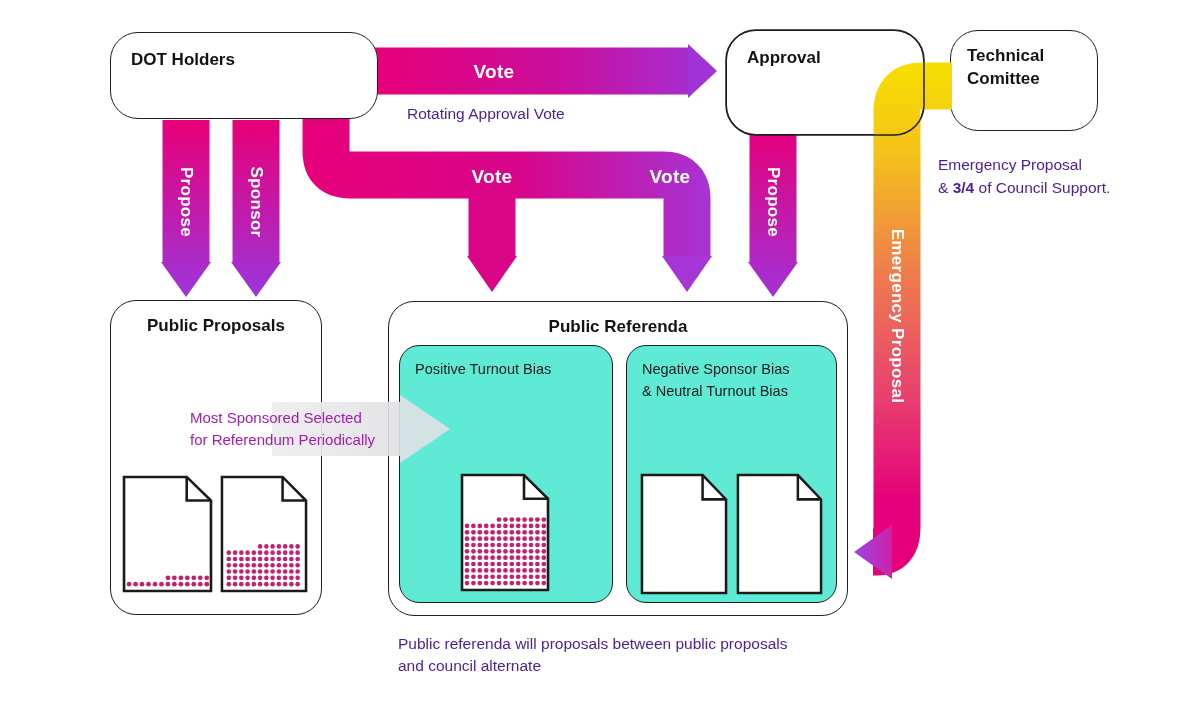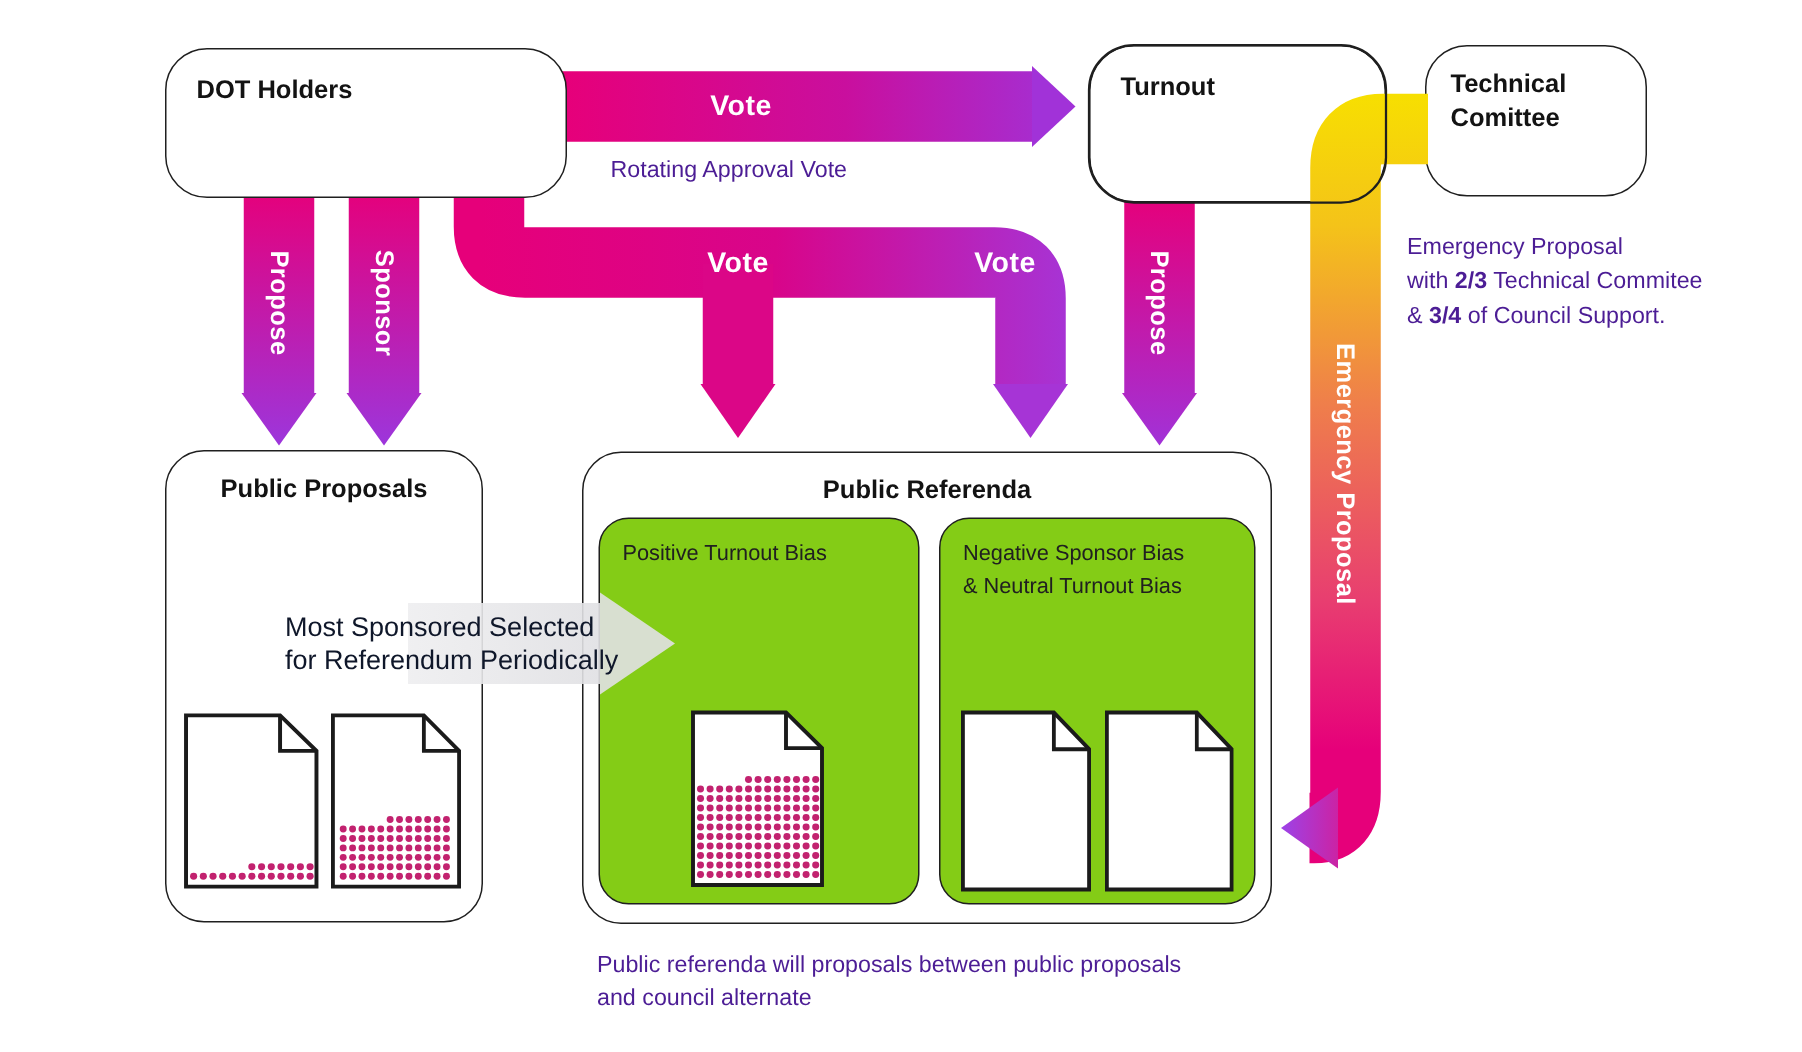--- a/index.html
+++ b/index.html
@@ -5,32 +5,32 @@
   html,body{margin:0;padding:0;background:#ffffff;}
   #canvas{position:relative;width:1201px;height:701px;background:#ffffff;overflow:hidden;
           font-family:"Liberation Sans",sans-serif;text-decoration:underline;}
   .layer{position:absolute;left:0;top:0;}
   .z1{z-index:1;} .z3{z-index:3;}
 
   .node{position:absolute;box-sizing:border-box;background:#ffffff;
         border:1.5px solid #1f1f1f;border-radius:28px;color:#131313;
         font-weight:700;font-size:17px;line-height:1.35;padding:16px 20px;z-index:2;}
   .node.center{padding:14px 10px;text-align:center;}
-  .inner-node{position:absolute;box-sizing:border-box;background:#84cc16;
+  .inner-node{position:absolute;box-sizing:border-box;background:#5eead4;
         border:1.3px solid #1f1f1f;border-radius:20px;color:#202020;
         font-weight:400;font-size:14.5px;line-height:1.5;padding:13px 15px;z-index:2;}
 
   .band-label{font-family:"Liberation Sans",sans-serif;font-weight:700;fill:#ffffff;
               letter-spacing:.3px;}
   .vote-label{font-size:19px;}
   .vert-label{font-size:17px;}
 
   .note{position:absolute;font-size:15.5px;color:#4c1d95;line-height:23px;z-index:4;}
   .doc{position:absolute;z-index:2;}
-  .gray-arrow-text{position:absolute;font-size:18px;color:#0f172a;line-height:22px;z-index:4;}
+  .gray-arrow-text{position:absolute;font-size:15px;color:#a21caf;line-height:22px;z-index:4;}
 </style>
 </head>
 <body>
 
 <div id="canvas">
 
   <svg class="layer z1" width="1201" height="701" viewBox="0 0 1201 701">
     <defs>
       <linearGradient id="gVoteTop" gradientUnits="userSpaceOnUse" x1="378" y1="0" x2="716" y2="0">
         <stop offset="0" stop-color="#E6007A"></stop>
@@ -79,26 +79,26 @@
       <text class="band-label vote-label" x="670" y="176" text-anchor="middle" dominant-baseline="central">Vote</text>
     </g>
 
     <g>
       <path d="M773,130 V262" stroke="url(#gProp2)" stroke-width="47" fill="none"></path>
       <polygon points="748,262 798,262 773,297" fill="url(#gProp2)"></polygon>
       <text class="band-label vert-label" x="773" y="202" transform="rotate(90 773 202)" text-anchor="middle" dominant-baseline="central">Propose</text>
     </g>
   </svg>
 
-  <div class="node" style="left:110px;top:32px;width:268px;height:100px;">
+  <div class="node" style="left:110px;top:32px;width:268px;height:87px;">
     <span>DOT Holders</span>
   </div>
 
   <div class="node" style="left:726px;top:30px;width:198px;height:105px;border-radius:30px;">
-    <span>Turnout</span>
+    <span>Approval</span>
   </div>
 
   <div class="node" style="left:950px;top:30px;width:148px;height:101px;padding:14px 16px;">
     <div>Technical</div>
     <div>Comittee</div>
   </div>
 
   <div class="node center" style="left:110px;top:300px;width:212px;height:315px;border-radius:26px;">
     <span>Public Proposals</span>
   </div>
@@ -419,21 +419,20 @@
     <span>Rotating Approval Vote</span>
   </div>
 
   <div class="gray-arrow-text" style="left:190px;top:407px;">
     <div>Most Sponsored Selected</div>
     <div>for Referendum Periodically</div>
   </div>
 
   <div class="note" style="left:938px;top:153px;">
     <div>Emergency Proposal</div>
-    <div><span>with </span><b>2/3</b><span> Technical Commitee</span></div>
     <div><span>&amp; </span><b>3/4</b><span> of Council Support.</span></div>
   </div>
 
   <div class="note" style="left:398px;top:633px;line-height:22px;">
     <div>Public referenda will proposals between public proposals</div>
     <div>and council alternate</div>
   </div>
 
 </div>
 

